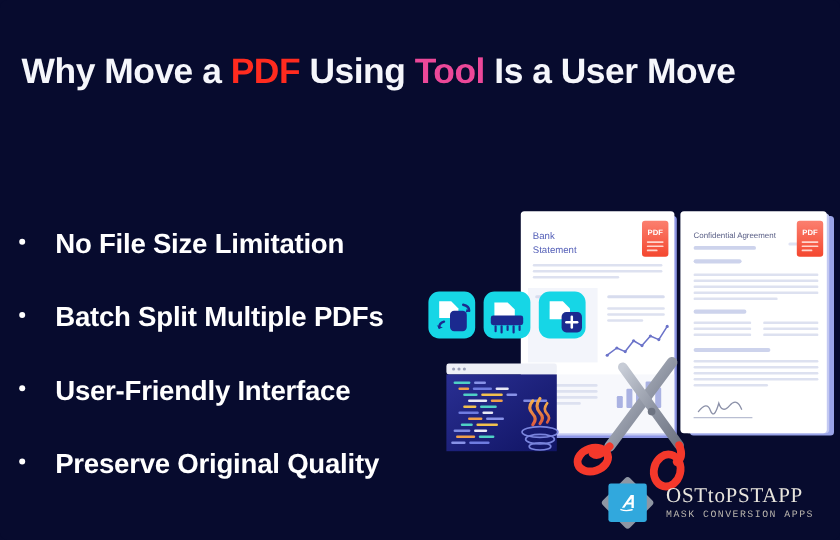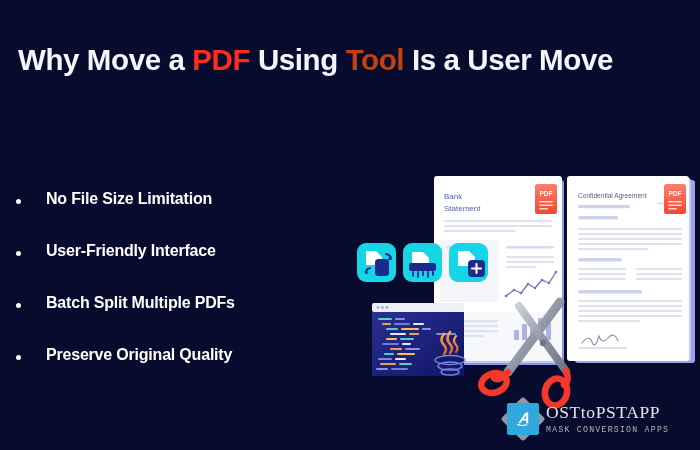--- a/index.html
+++ b/index.html
@@ -23,34 +23,34 @@
     left:18px; top:40px;
     width:670px;
     font-size:29.5px;
     font-weight:bold;
     letter-spacing:-0.4px;
     color:#f5f6fb;
     white-space:nowrap;
     line-height:40px;
   }
   .headline .hl-pdf  { color:#ff2b1f; }
-  .headline .hl-tool { color:#c2410c; }
+  .headline .hl-tool { color:#ec4899; }
 
   
   .bullets {
     position:absolute;
     left:14px; top:190px;
     width:360px;
     list-style:none;
   }
   .bullet-item {
     position:relative;
     padding-left:32px;
     margin-bottom:34px;
-    font-size:16px;
+    font-size:23px;
     font-weight:bold;
     color:#ffffff;
     letter-spacing:-0.2px;
     white-space:nowrap;
   }
   .bullet-item:last-child { margin-bottom:8px; }
   .bullet-dot {
     position:absolute;
     left:2px; top:9px;
     width:5px; height:5px;
@@ -58,21 +58,21 @@
     background:#ffffff;
   }
 
   
   .art { position:absolute; left:0; top:0; width:700px; height:450px; pointer-events:none; }
 
   
   .logo {
     position:absolute;
     left:500px; top:396px;
-    display:flex; align-items:center; 
+    display:flex; align-items:center; gap:9px;
   }
   .logo-mark { position:relative; width:46px; height:46px; }
   .logo-diamond {
     position:absolute; left:7px; top:7px;
     width:32px; height:32px;
     background:#8e96a3;
     transform:rotate(45deg);
     border-radius:3px;
   }
   .logo-square {
@@ -335,25 +335,25 @@
     <span>Why Move a </span><span class="hl-pdf">PDF</span><span> Using </span><span class="hl-tool">Tool</span><span> Is a User Move</span>
   </div>
 
   <ul class="bullets">
     <li class="bullet-item">
       <span class="bullet-dot"></span>
       <span>No File Size Limitation</span>
     </li>
     <li class="bullet-item">
       <span class="bullet-dot"></span>
-      <span>User-Friendly Interface</span>
+      <span> Batch Split Multiple PDFs</span>
     </li>
     <li class="bullet-item">
       <span class="bullet-dot"></span>
-      <span> Batch Split Multiple PDFs</span>
+      <span>User-Friendly Interface</span>
     </li>
     <li class="bullet-item">
       <span class="bullet-dot"></span>
       <span>Preserve Original Quality</span>
     </li>
   </ul>
 
   <div class="logo">
     <div class="logo-mark">
       <div class="logo-diamond"></div>

